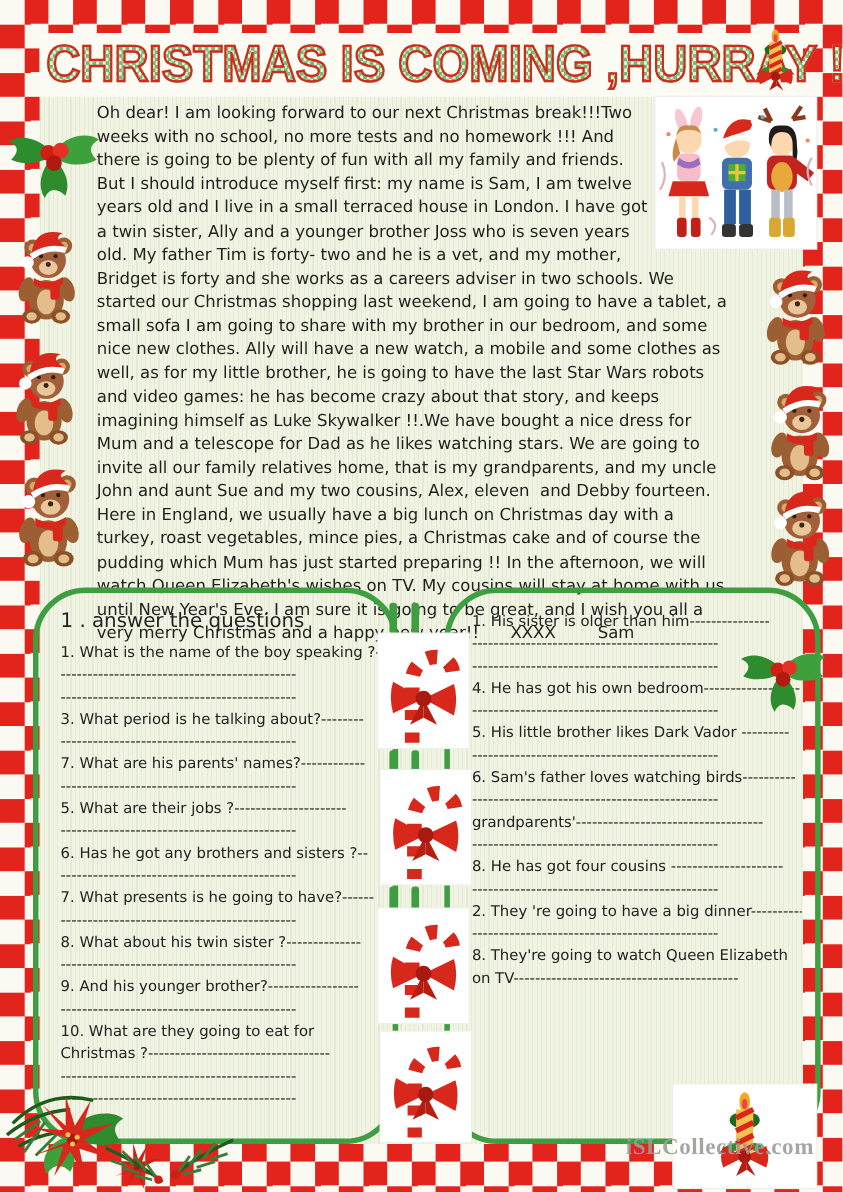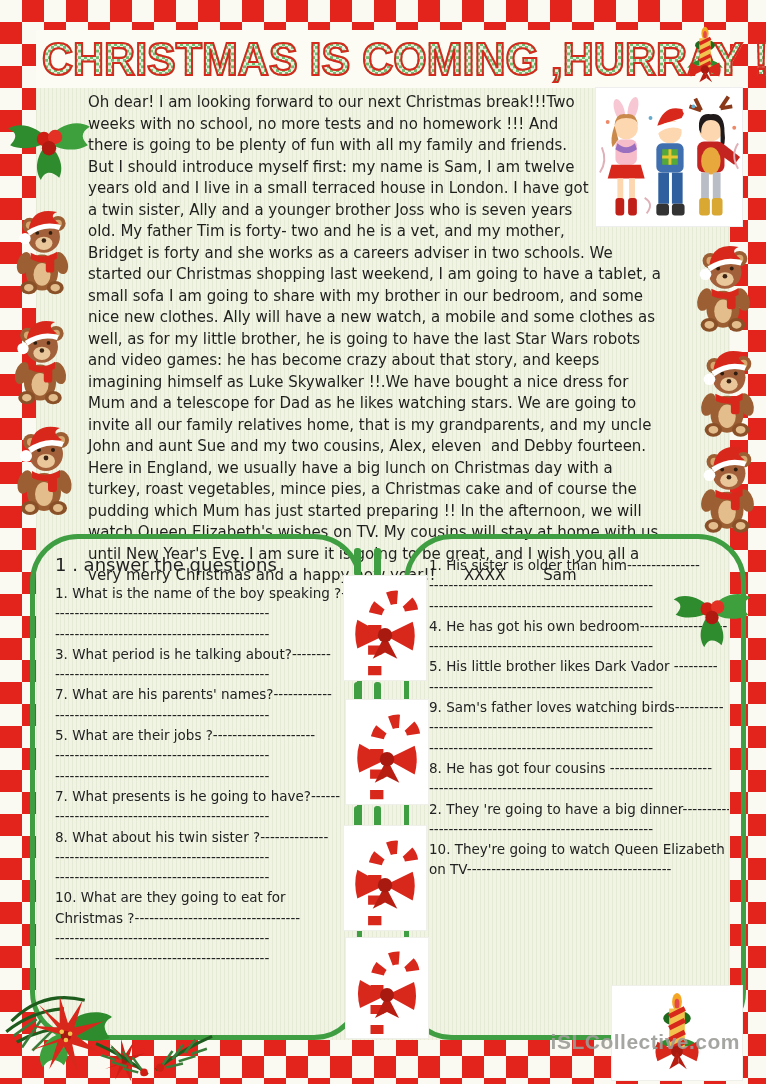--- a/index.html
+++ b/index.html
@@ -61,21 +61,21 @@
   .wline { font-size:13.5px; line-height:20.3px; white-space:nowrap; overflow:hidden; color:#222; }
 
   
   .deco { position:absolute; }
   .white-card { background:#fff; box-shadow:0 0 0 1px #f0f0ea; }
   .green-dash { position:absolute; width:7px; height:28px; background:#3e9e41; border-radius:3px; }
 
   .watermark {
     position:absolute; right:26px; top:1030px; font-size:21px; font-weight:bold;
     color:#9c9c98; opacity:0.9; z-index:60; letter-spacing:0.5px;
-    font-family:Liberation Sans, sans-serif;
+    font-family:Liberation Serif, serif;
   }
   svg { display:block; }
 </style>
 </head>
 <body>
 
 <svg width="0" height="0" style="position:absolute">
   <defs>
     <g id="teddy">
 
@@ -273,50 +273,53 @@
   <div>
       <div class="wline">1. What is the name of the boy speaking ?-</div>
       <div class="wline">--------------------------------------------</div>
       <div class="wline">--------------------------------------------</div>
       <div class="wline">3. What period is he talking about?--------</div>
       <div class="wline">--------------------------------------------</div>
       <div class="wline">7. What are his parents' names?------------</div>
       <div class="wline">--------------------------------------------</div>
       <div class="wline">5. What are their jobs ?---------------------</div>
       <div class="wline">--------------------------------------------</div>
+      <div class="wline">6. Has he got any brothers and sisters ?--</div>
       <div class="wline">--------------------------------------------</div>
       <div class="wline">7. What presents is he going to have?------</div>
       <div class="wline">--------------------------------------------</div>
       <div class="wline">8. What about his twin sister ?--------------</div>
       <div class="wline">--------------------------------------------</div>
+      <div class="wline">9. And his younger brother?-----------------</div>
       <div class="wline">--------------------------------------------</div>
       <div class="wline">10. What are they going to eat for</div>
       <div class="wline">Christmas ?----------------------------------</div>
       <div class="wline">--------------------------------------------</div>
       <div class="wline">--------------------------------------------</div>
     </div>
 </div>
 
 <div class="qbox right">
   <div>
       <div class="wline">1. His sister is older than him---------------</div>
       <div class="wline">----------------------------------------------</div>
       <div class="wline">----------------------------------------------</div>
       <div class="wline">4. He has got his own bedroom------------------</div>
       <div class="wline">----------------------------------------------</div>
       <div class="wline">5. His little brother likes Dark Vador ---------</div>
       <div class="wline">----------------------------------------------</div>
-      <div class="wline">9. Sam's father loves watching birds----------</div>
-      <div class="wline">----------------------------------------------</div>
+      <div class="wline">6. Sam's father loves watching birds----------</div>
+      <div class="wline">----------------------------------------------</div>
+      <div class="wline">grandparents'-----------------------------------</div>
       <div class="wline">----------------------------------------------</div>
       <div class="wline">8. He has got four cousins ---------------------</div>
       <div class="wline">----------------------------------------------</div>
       <div class="wline">2. They 're going to have a big dinner----------</div>
       <div class="wline">----------------------------------------------</div>
-      <div class="wline">10. They're going to watch Queen Elizabeth</div>
+      <div class="wline">8. They're going to watch Queen Elizabeth</div>
       <div class="wline">on TV------------------------------------------</div>
     </div>
 </div>
 
 <div class="deco" style="left:668px; top:562px; width:86px; height:92px; z-index:40;">
   <svg width="86" height="92" viewBox="0 0 90 90">
       <use href="#holly"></use>
     </svg>
 </div>
 

